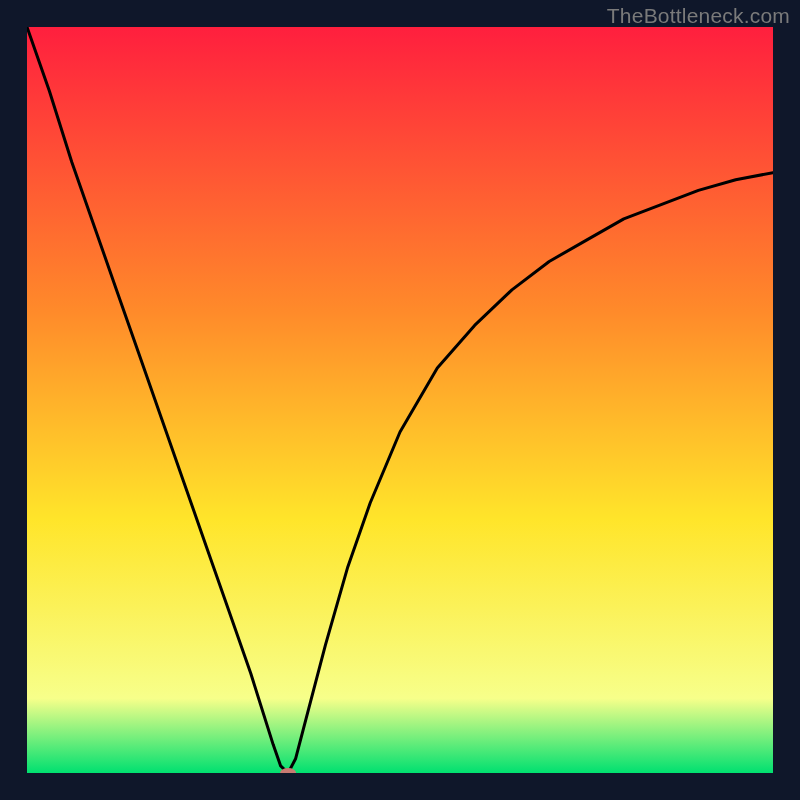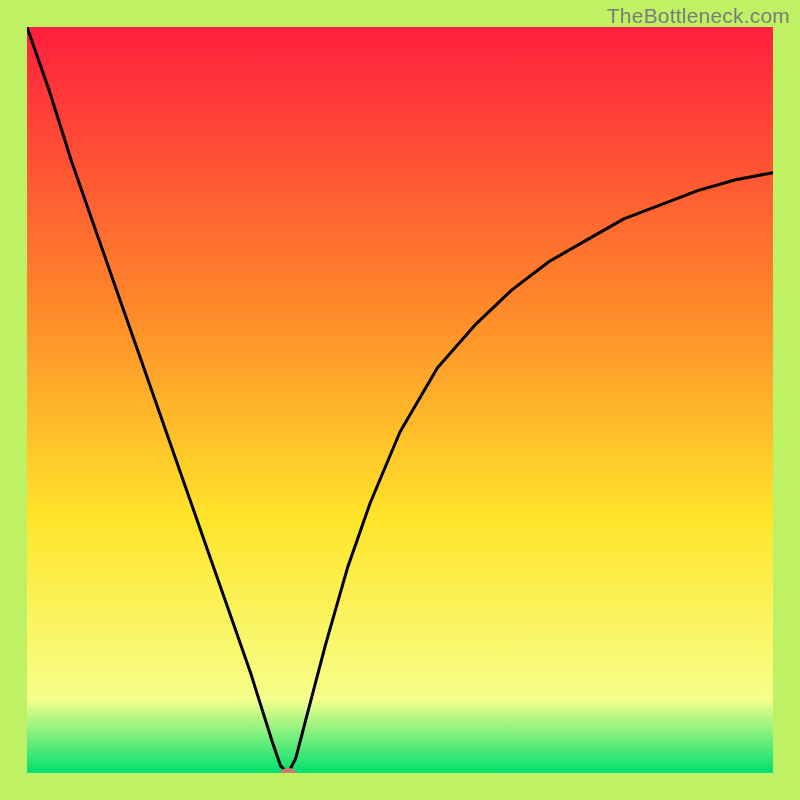--- a/index.html
+++ b/index.html
@@ -8,21 +8,21 @@
     width: 800px;
     height: 800px;
     background: #000;
     font-family: Arial, Helvetica, sans-serif;
     overflow: hidden;
   }
   .frame {
     position: relative;
     width: 800px;
     height: 800px;
-    background: #bef264;
+    background: #0f172a;
   }
   .plot {
     position: absolute;
     left: 27px;
     top: 27px;
     width: 746px;
     height: 746px;
     overflow: hidden;
   }
   .watermark {

